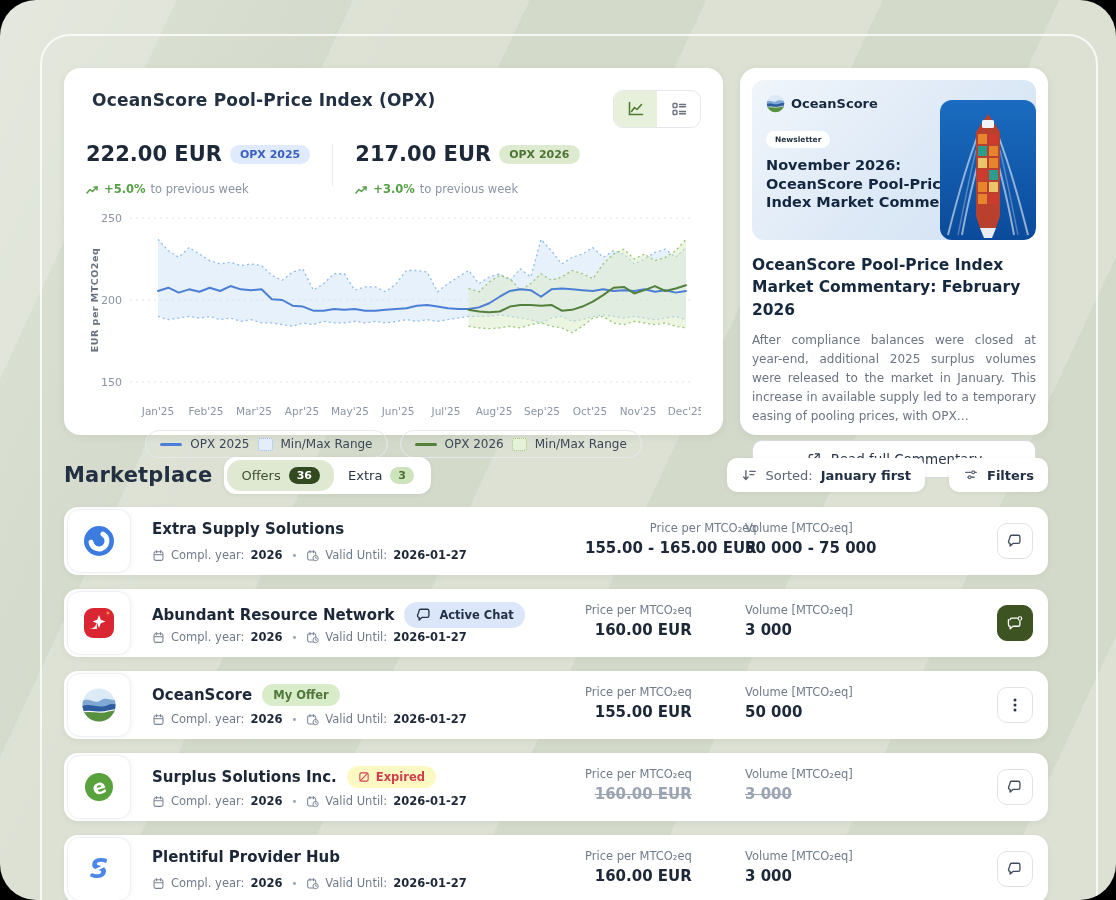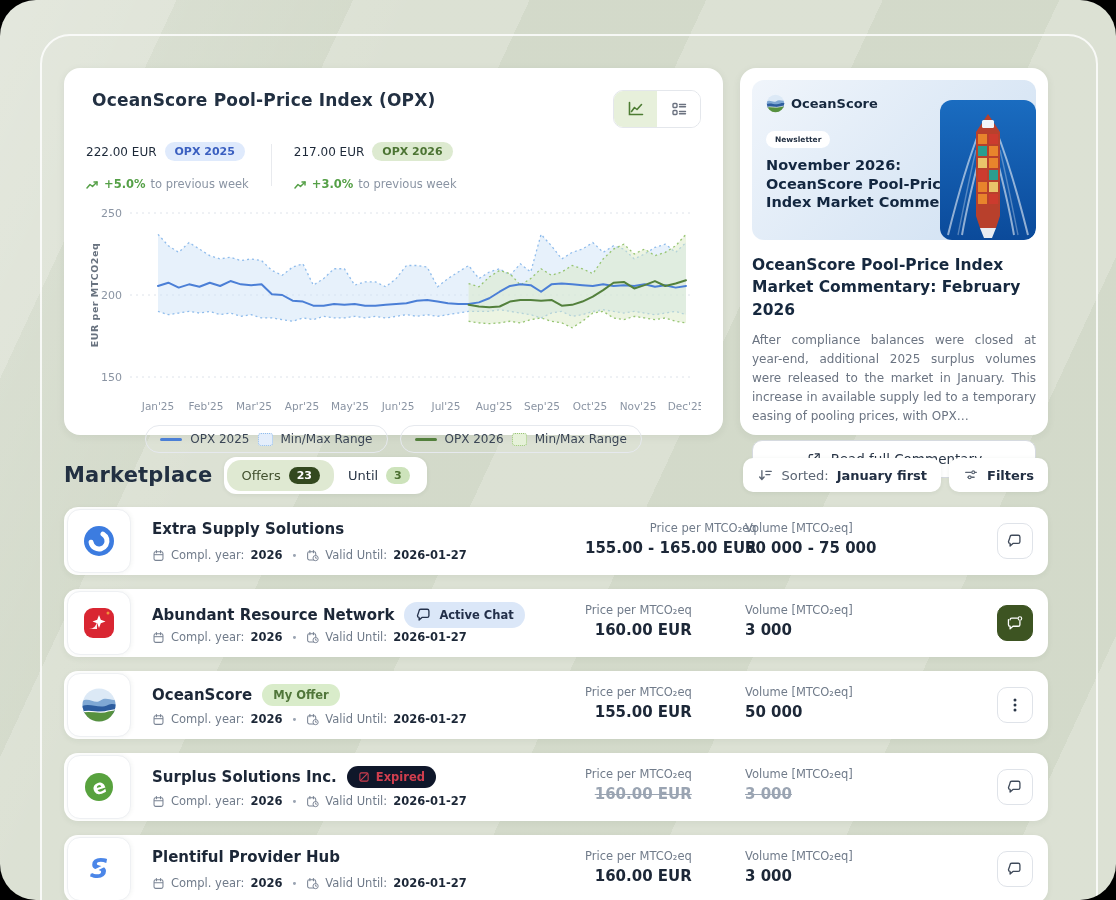--- a/index.html
+++ b/index.html
@@ -22,21 +22,21 @@
   .chart-card { left:64px; top:68px; width:659px; height:367px; padding:22px 22px 14px 22px; }
   .chart-head { display:flex; justify-content:space-between; align-items:flex-start; }
   .chart-title { font-size:17px; font-weight:700; color:#223042; letter-spacing:.2px;margin-left:6px; }
   .view-toggle { display:flex; border:1px solid #e4e7ec; border-radius:10px; overflow:hidden; }
   .view-toggle .seg { width:43px; height:36px; display:flex; align-items:center; justify-content:center; background:#fff; cursor:pointer; }
   .view-toggle .seg.active { background:#e7f0db; }
 
   .stats-row { display:flex; align-items:flex-start; gap:22px; margin-top:14px; }
   .stat { }
   .stat-top { display:flex; align-items:center; gap:8px; }
-  .stat-value { font-size:12px; font-weight:400; color:#1d2939; }
+  .stat-value { font-size:21px; font-weight:700; color:#1d2939; }
   .badge-pill { font-size:11px; font-weight:700; padding:3px 10px; border-radius:999px; }
   .badge-blue { background:#dfeafc; color:#3a5fc0; }
   .badge-green { background:#ddead0; color:#4c7433; }
   .stat-sub { display:flex; align-items:center; gap:5px; margin-top:16px; font-size:11.5px; }
   .pct { color:#55a047; font-weight:700; }
   .sub-gray { color:#8a94a3; }
   .stat-divider { width:1px; height:42px; background:#e8eaee; margin-top:2px; }
 
   .legend-row { display:flex; justify-content:center; gap:12px; margin-top:2px; }
   .legend-pill { display:flex; align-items:center; gap:8px; border:1px solid #e6e9ee; border-radius:999px; padding:6px 14px; }
@@ -63,38 +63,38 @@
   
   .mk-head { position:absolute; left:64px; top:456px; width:984px; height:38px; display:flex; align-items:center; }
   .mk-title { font-size:21px; font-weight:800; color:#223042; letter-spacing:.2px; }
   .mk-tabs { display:flex; margin-left:12px; background:#fff; border-radius:12px; padding:3px; box-shadow:0 1px 4px rgba(40,60,40,.08); }
   .mk-tab { display:flex; align-items:center; gap:8px; padding:7px 14px; border-radius:9px; cursor:pointer;
             font-size:13px; color:#2a3647; }
   .mk-tab.active { background:#dfe9d2; color:#42502e;border-radius:14px; }
   .tab-count { font-size:11px; font-weight:700; padding:2px 8px; border-radius:999px; }
   .tab-count.dark { background:#33491f; color:#fff; }
   .tab-count.light { background:#cde3bb; color:#4a7030; }
-  .mk-actions { margin-left:auto; display:flex; gap:8px; }
+  .mk-actions { margin-left:auto; display:flex; gap:24px; }
   .mk-btn { display:flex; align-items:center; gap:8px; background:#fff; border:none; border-radius:10px;
             height:34px; padding:0 14px; cursor:pointer; box-shadow:0 1px 4px rgba(40,60,40,.08);
             font-size:13px; color:#5b6573; font-family:inherit; }
   .mk-btn b { color:#222f43; font-weight:700; }
 
   .offer-row { position:absolute; left:64px; width:984px; height:68px; background:#fff; border-radius:14px;
                box-shadow:0 2px 6px rgba(40,60,40,.06); cursor:pointer; }
   .logo-tile { position:absolute; left:3px; top:2px; width:64px; height:64px; background:#fff;
                border:1px solid #eef0f3; border-radius:13px; box-shadow:1px 0 4px rgba(40,60,40,.05);
                display:flex; align-items:center; justify-content:center; }
   .row-name-wrap { position:absolute; left:88px; top:13px; display:flex; align-items:center; gap:10px; }
   .row-name { font-size:15px; font-weight:700; color:#1c2737; }
   .row-badge { display:flex; align-items:center; gap:6px; font-size:11.5px; font-weight:700;
                padding:4px 11px; border-radius:999px; }
   .rb-active-chat { background:#dbe7f8; color:#23304a; }
   .rb-my-offer { background:#d9ecca; color:#50763a; }
-  .rb-expired { background:#0f172a; color:#cf3e4e;justify-content:center; }
+  .rb-expired { background:#fef9c3; color:#cf3e4e;justify-content:center; }
   .row-meta { position:absolute; left:88px; top:41px; display:flex; align-items:center; gap:6px;
               font-size:11.5px; color:#707b8a; }
   .row-meta b { color:#1c2737; font-weight:700; }
   .meta-dot { color:#9aa4b2; font-size:10px; margin:0 3px; }
   .col-label { font-size:11.5px; color:#707b8a; }
   .col-value { font-size:15px; font-weight:700; color:#1c2737; margin-top:4px; }
   .col-price { position:absolute; left:521px; top:14px;text-align:right; }
   .col-volume { position:absolute; left:681px; top:14px; }
   .struck { color:#9aa4b2 !important; text-decoration:line-through; }
   .row-action { position:absolute; right:15px; top:16px; width:36px; height:36px; border-radius:10px;
@@ -278,24 +278,24 @@
       </svg>
       <span>Read full Commentary</span>
     </button>
   </div>
 
   <div class="mk-head">
     <div class="mk-title">Marketplace</div>
     <div class="mk-tabs">
       <div class="mk-tab active">
         <span>Offers</span>
-        <span class="tab-count dark">23</span>
+        <span class="tab-count dark">36</span>
       </div>
       <div class="mk-tab">
-        <span>Until</span>
+        <span>Extra</span>
         <span class="tab-count light">3</span>
       </div>
     </div>
     <div class="mk-actions">
       <button class="mk-btn">
         <svg width="16" height="16" viewBox="0 0 18 18">
           <path d="M5.5 4 v10 M5.5 14 l-2.5 -2.8 M5.5 14 l2.5 -2.8" stroke="#5b6573" stroke-width="1.5" fill="none" stroke-linecap="round" stroke-linejoin="round"></path>
           <line x1="10" y1="5" x2="16" y2="5" stroke="#5b6573" stroke-width="1.5" stroke-linecap="round"></line>
           <line x1="10" y1="8.5" x2="14.5" y2="8.5" stroke="#5b6573" stroke-width="1.5" stroke-linecap="round"></line>
         </svg>

